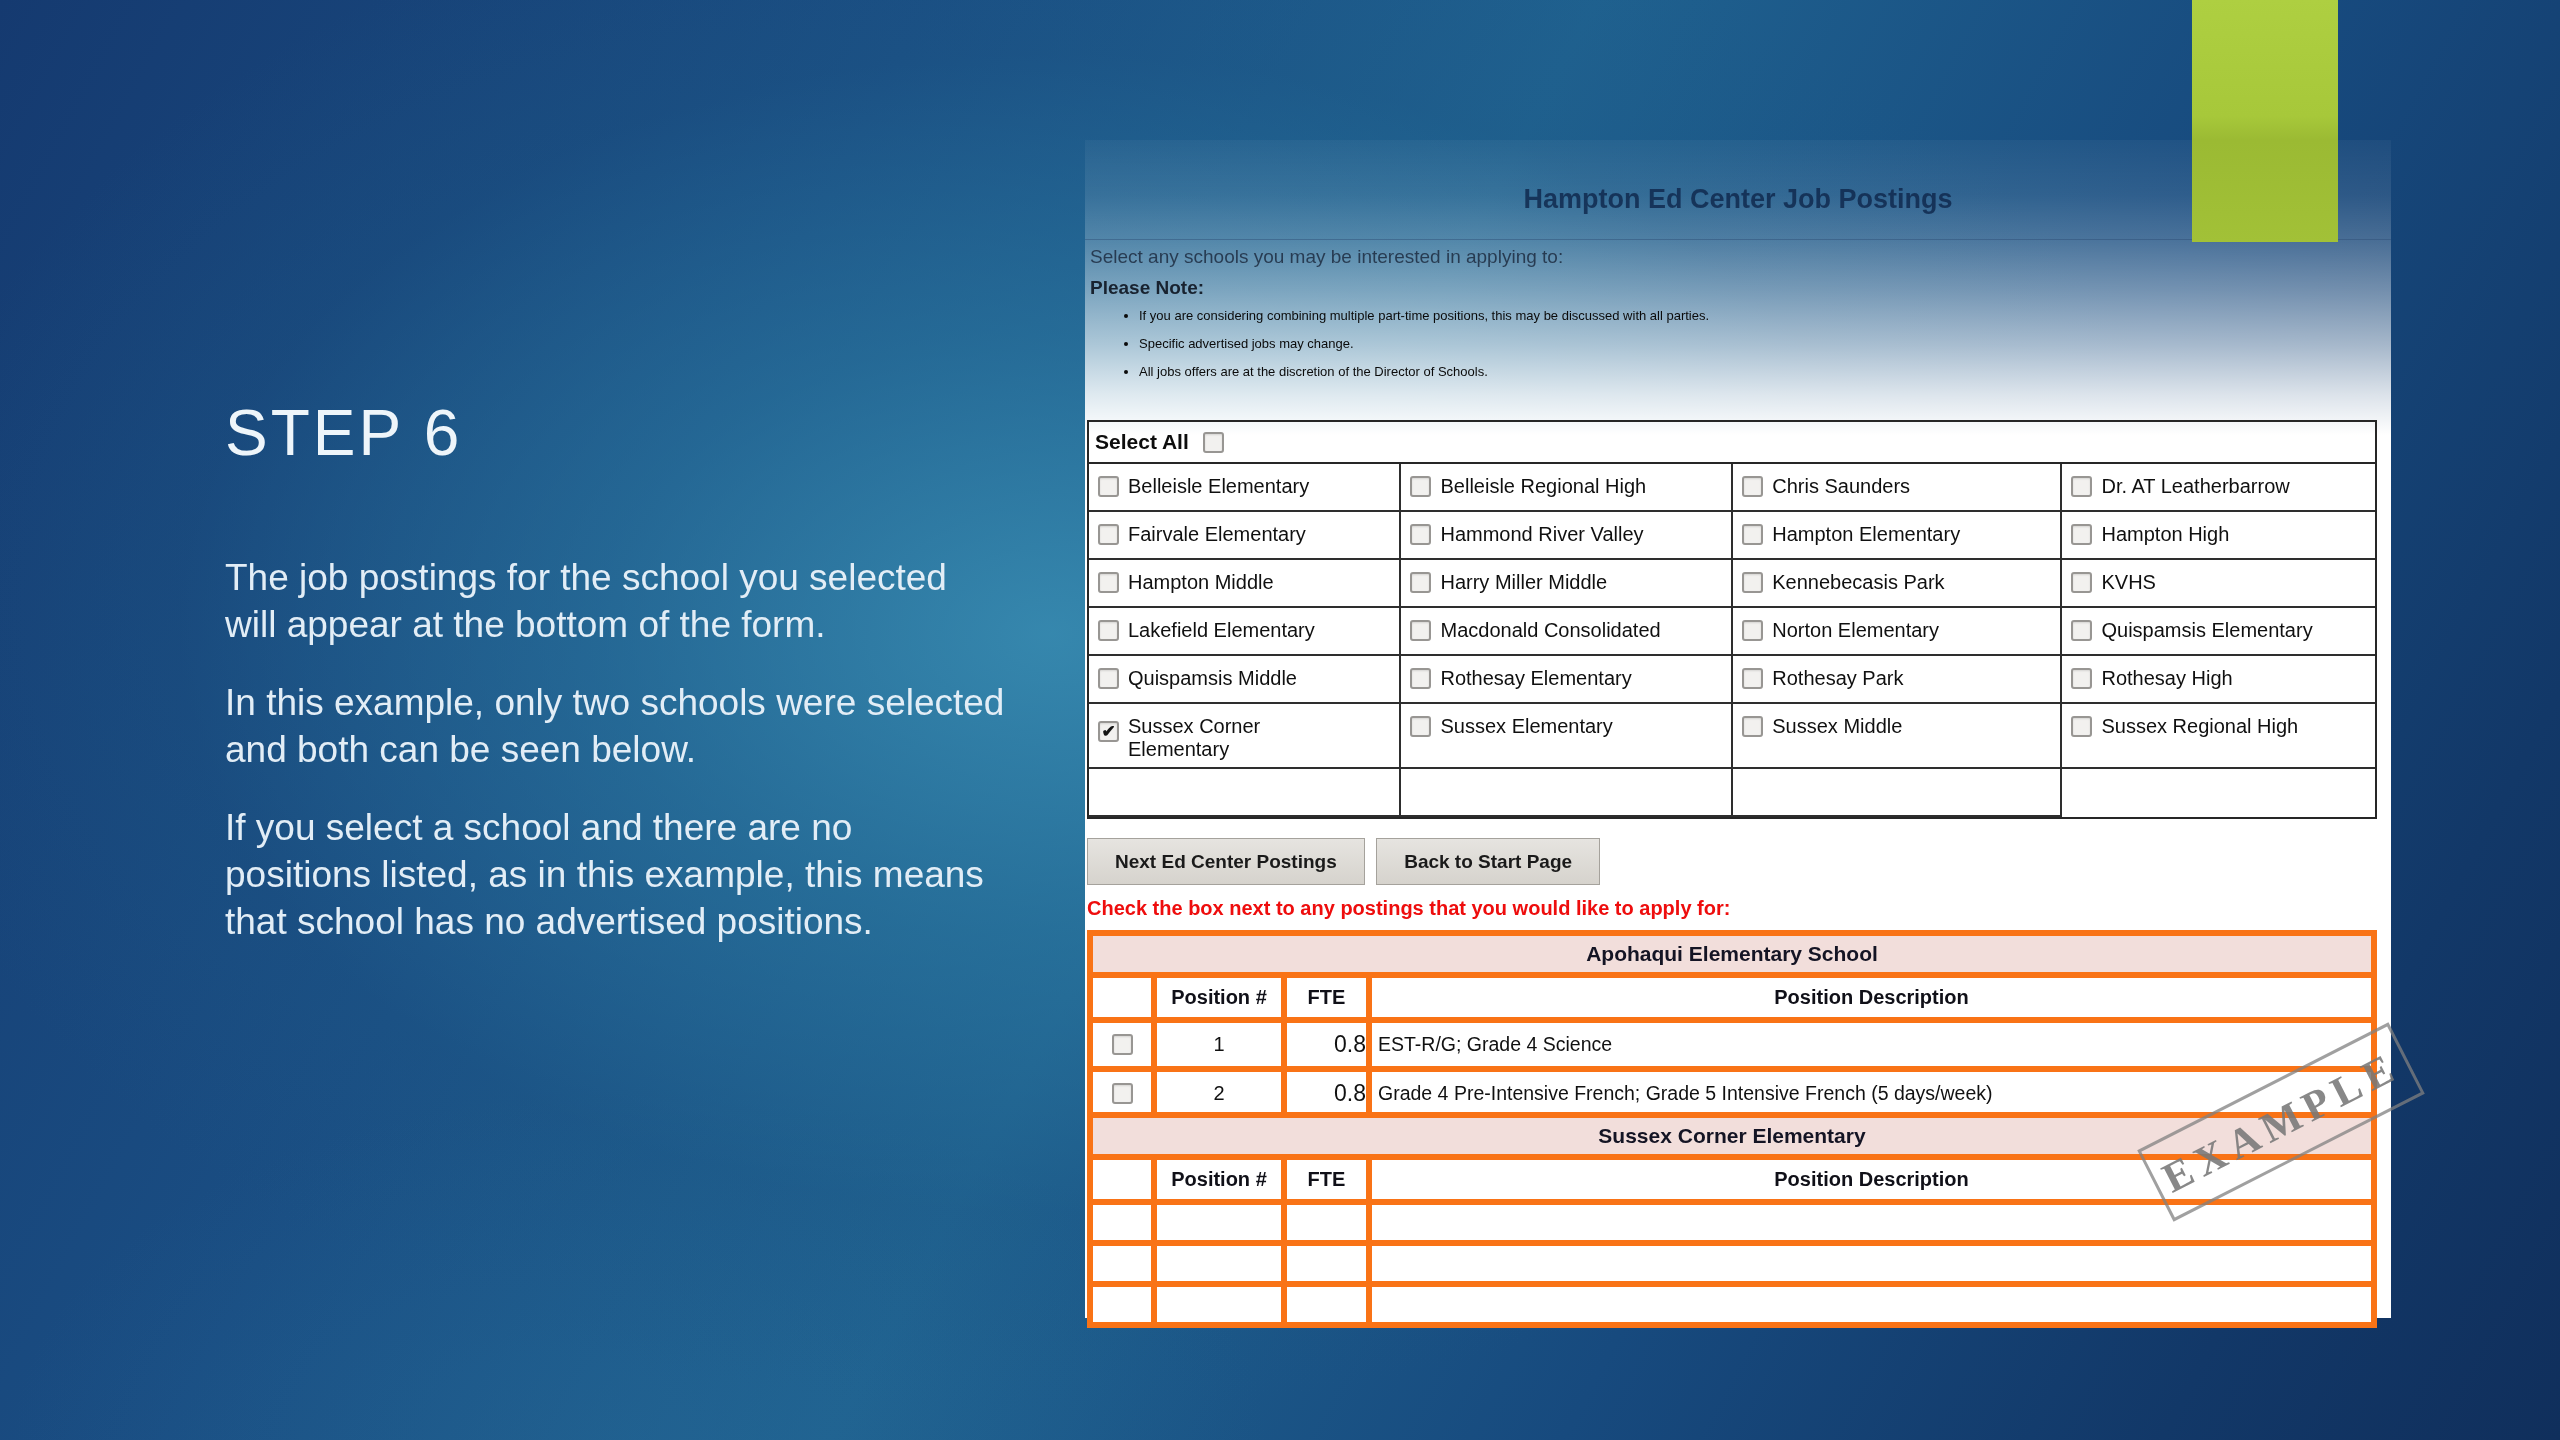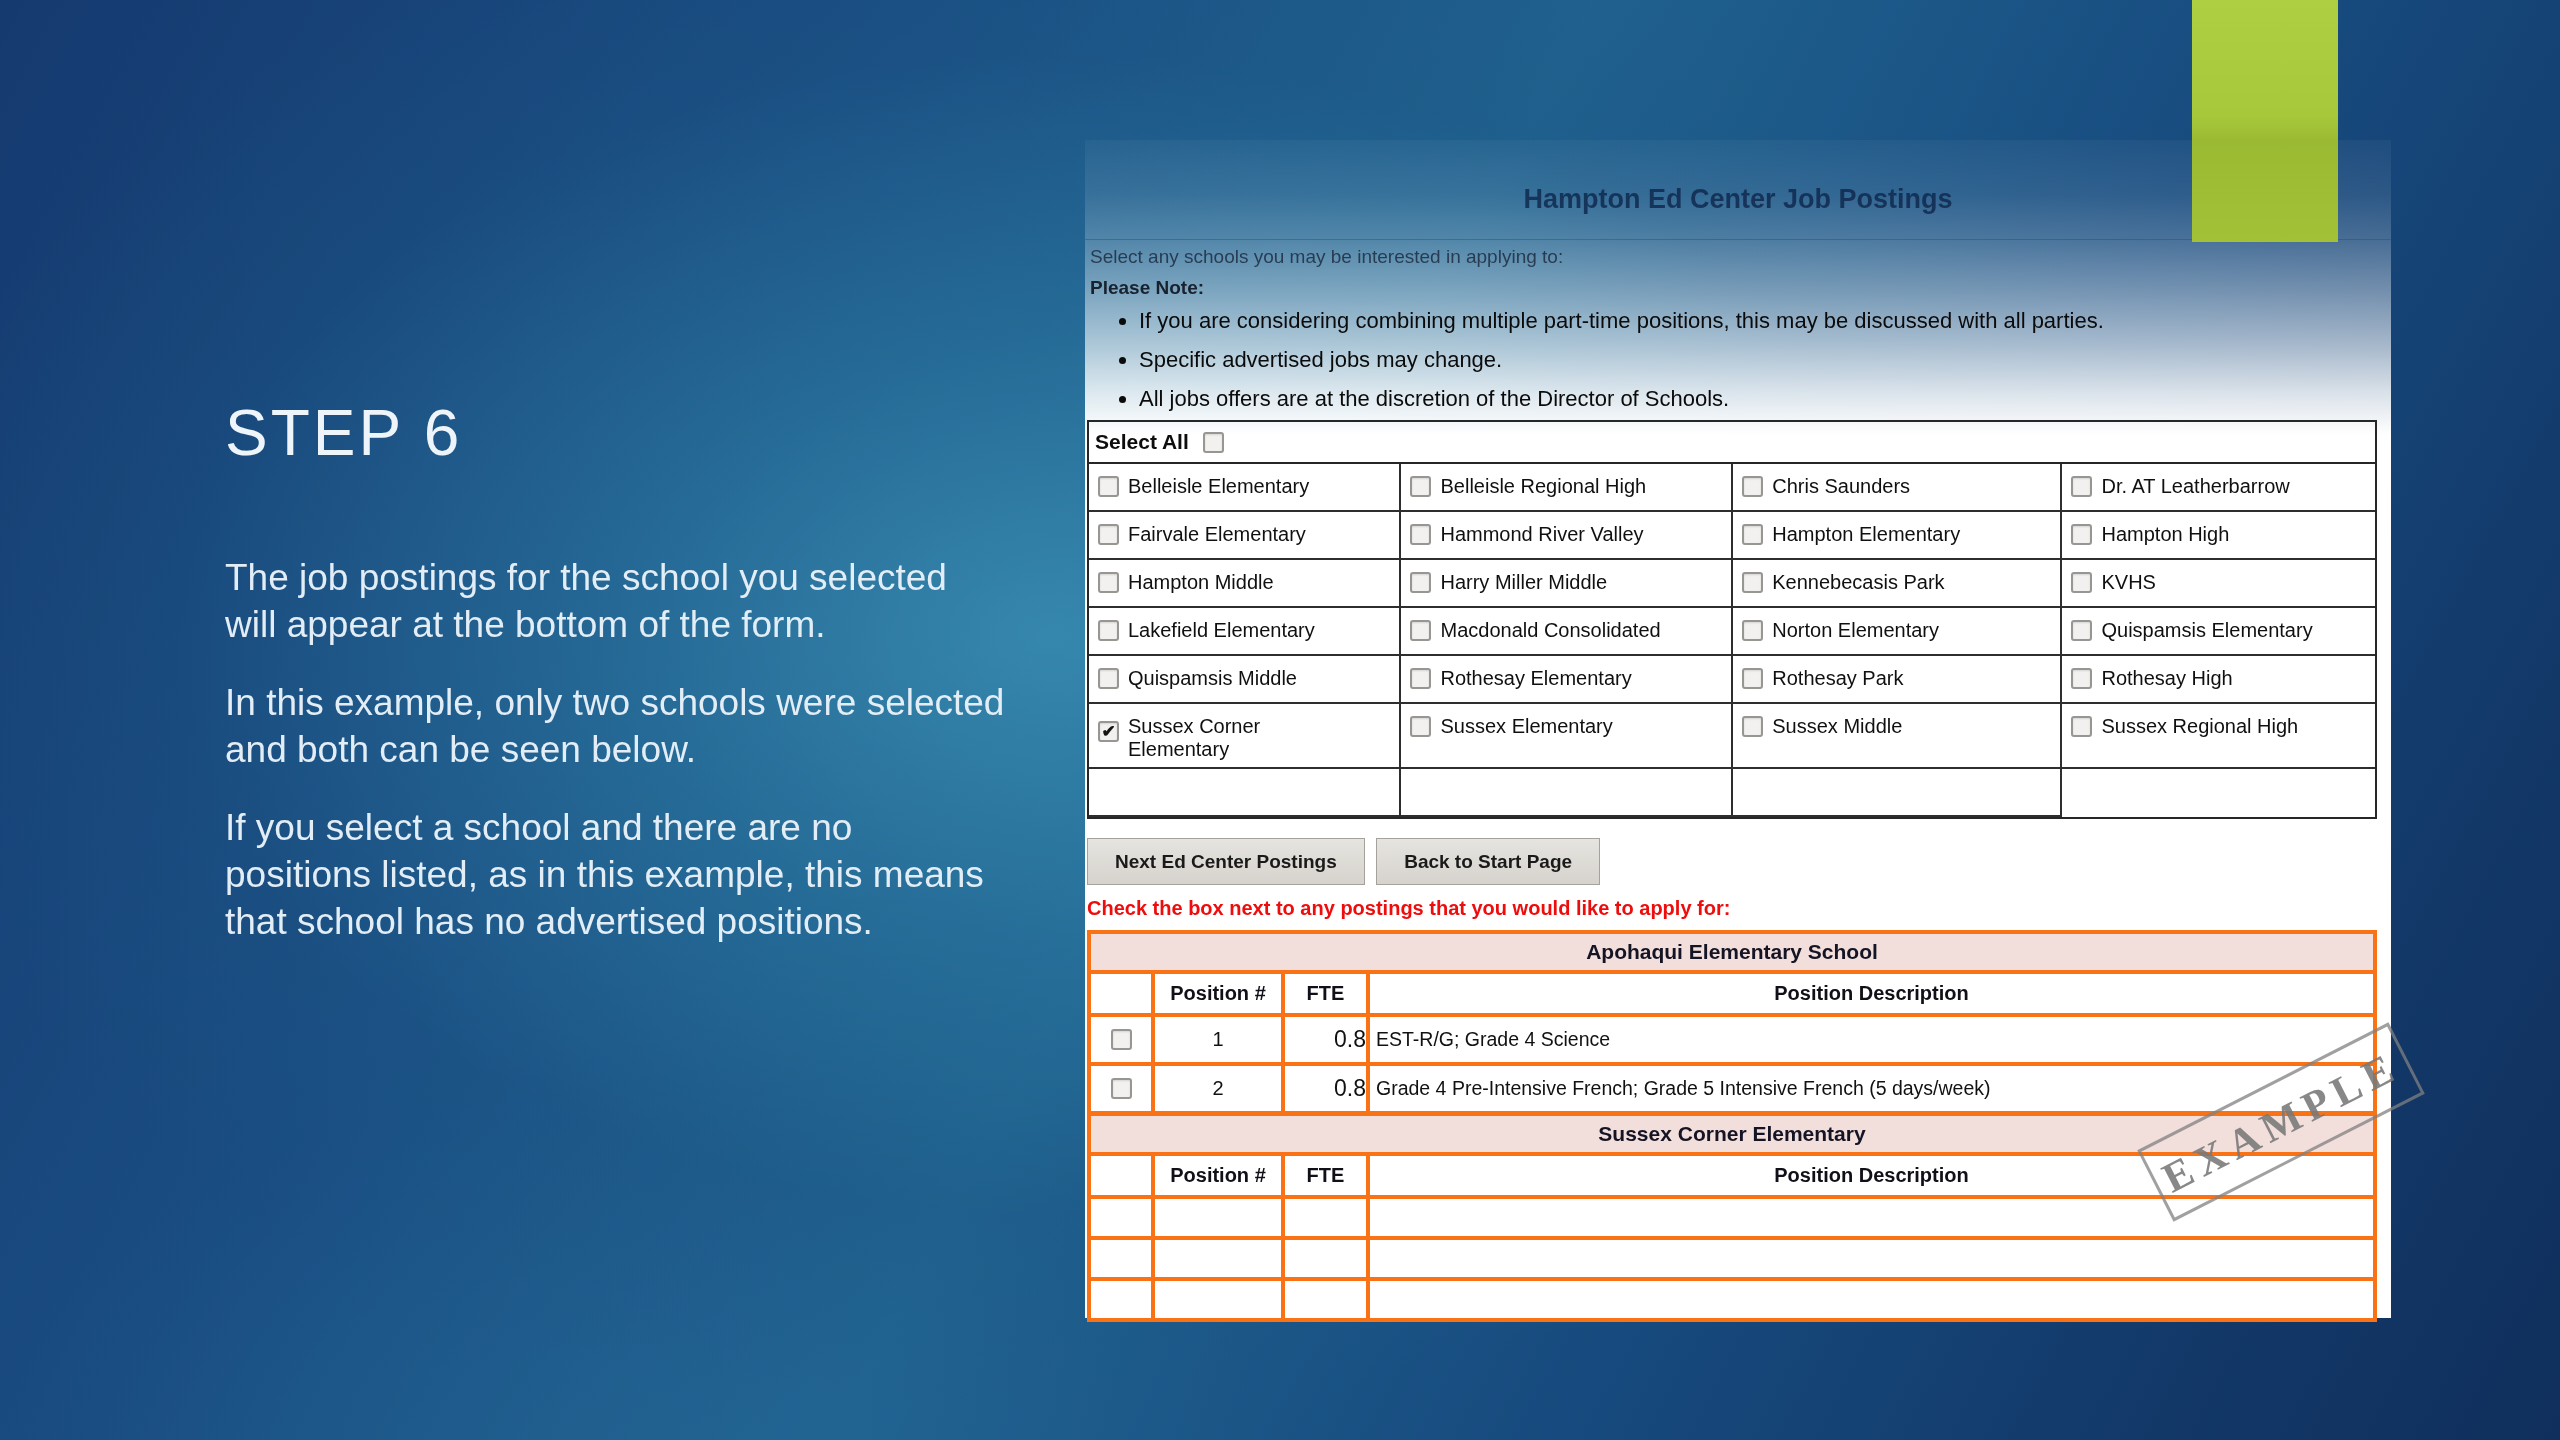--- a/index.html
+++ b/index.html
@@ -45,21 +45,21 @@
       #ffffff 295px, #ffffff 100%);
   }
   .form-title {
     position:absolute; top:44px; left:0; right:0; text-align:center;
     font-size:27px; font-weight:700; color:rgba(14,38,74,0.8);
   }
   .title-rule { position:absolute; top:99px; left:0; right:0; border-top:1px solid rgba(45,75,115,0.45); }
   .form-intro { position:absolute; top:106px; left:5px; font-size:19px; color:rgba(25,38,58,0.8); }
   .form-note  { position:absolute; top:137px; left:5px; font-size:19px; font-weight:700; color:#18222f; }
   .bullets { position:absolute; top:168px; left:18px; list-style-position:outside; padding-left:36px; }
-  .bullets li { font-size:22px; color:#0b0b0b; margin-bottom:13px; }
+  .bullets li { font-size:13px; color:#0b0b0b; margin-bottom:13px; }
 
   
   .select-section { position:absolute; top:280px; left:2px; right:14px;border-radius:16px; }
   .select-all-row {
     border:2px solid #262626; border-bottom:none; height:42px;
     padding:8px 0 0 6px; background:transparent;
   }
   .select-all-label { font-size:21px; font-weight:700; color:#0d0d0d; }
   .checkbox {
     display:inline-block; width:21px; height:21px; vertical-align:-4px;
@@ -91,21 +91,21 @@
   }
   .instruction {
     position:absolute; top:757px; left:2px;
     font-size:20px; font-weight:700; color:#ee0d0d;
   }
 
   
   .posting-table-wrap { position:absolute; left:2px; right:14px; }
   .tbl-a { top:790px; } .tbl-b { top:972px; }
   table.postings { width:100%; border-collapse:collapse; border:3px solid #1c1c1c; background:#fff; }
-  table.postings td, table.postings th { border:4px solid #f97316; }
+  table.postings td, table.postings th { border:6px solid #f97316; }
   .tbl-title {
     background:#f2dedb; text-align:center; font-size:21px; font-weight:700;
     color:#141424; padding:6px 4px;
   }
   th.col-h { font-size:20px; font-weight:700; color:#101018; padding:8px 4px; }
   .cb-cell { width:64px; text-align:center; }
   .pos-cell { width:130px; text-align:center; font-size:20px; }
   .fte-cell { width:85px; text-align:right; font-size:23px; }
   .desc-cell { text-align:left; font-size:19.5px; padding:4px 6px; }
   .tbl-a tbody tr { height:49px; }

